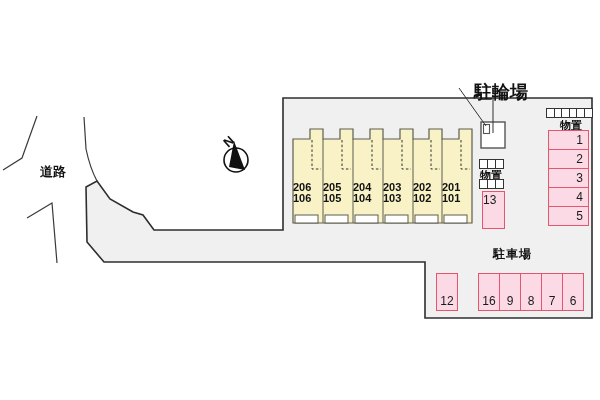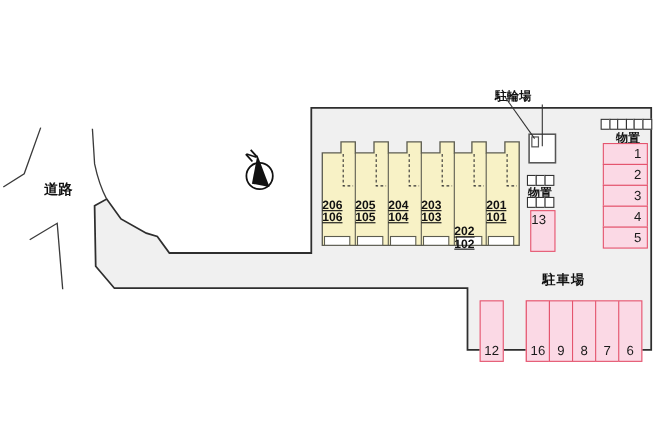--- a/index.html
+++ b/index.html
@@ -4,31 +4,31 @@
 <style>
   html,body{margin:0;padding:0;background:#ffffff;}
   #plan{
     position:relative;width:600px;height:400px;background:#ffffff;overflow:hidden;
     font-family:"Liberation Sans","DejaVu Sans",sans-serif;color:#111;
   }
   #shapes{position:absolute;left:0;top:0;width:600px;height:400px;}
   .lbl{position:absolute;font-weight:bold;white-space:nowrap;color:#111;}
   .unit-label{
     position:absolute;top:182px;width:18px;text-align:center;
-    font-size:11px;font-weight:bold;line-height:10.5px;color:#111;text-decoration:underline;
+    font-size:11px;font-weight:bold;line-height:10.5px;color:#111;
   }
   .pcell{
     position:absolute;background:#fbd9e5;border:1.5px solid #e4556e;
     box-sizing:border-box;font-size:12px;color:#1a1a1a;
   }
   .pcell-right{
     left:548px;width:41px;height:20px;display:flex;align-items:center;
     justify-content:flex-end;padding-right:5px;
   }
-  .pcell-bottom{top:273px;width:22px;height:56px;}
+  .pcell-bottom{top:273px;width:22px;height:38px;}
   .pcell-bottom .num{position:absolute;bottom:2px;left:0;right:0;text-align:center;}
   .sbox-row{position:absolute;white-space:nowrap;font-size:0;}
   .sbox{
     display:inline-block;background:#ffffff;border:1px solid #333;
     box-sizing:border-box;margin-right:-1px;
   }
   .sbox.mid{width:9px;height:9.5px;}
   .sbox.right{width:8.6px;height:10px;}
 </style>
 </head>
@@ -74,21 +74,21 @@
       <rect x="444" y="215" width="23" height="8"></rect>
     </g>
 
     <rect x="481" y="122" width="24" height="26" fill="#ffffff" stroke="#555" stroke-width="1.4"></rect>
     <rect x="483.5" y="124.5" width="6" height="9" fill="#ffffff" stroke="#555" stroke-width="1.1"></rect>
     <line x1="459" y1="88" x2="486" y2="126" stroke="#333" stroke-width="1"></line>
     <line x1="493" y1="95" x2="493" y2="133" stroke="#333" stroke-width="1"></line>
   </svg>
 
   <span class="lbl" style="left:40px;top:163px;font-size:13px;">道路</span>
-  <span class="lbl" style="left:450px;top:80px;font-size:11px;">駐輪場</span>
+  <span class="lbl" style="left:474px;top:80px;font-size:18px;">駐輪場</span>
   <span class="lbl" style="left:493px;top:246px;font-size:12px;letter-spacing:1px;text-align:right;">駐車場</span>
   <span class="lbl" style="left:224px;top:134px;font-size:13px;transform:rotate(-42deg);">N</span>
   <span class="lbl" style="left:477px;top:168px;width:28px;text-align:center;font-size:11px;">物置</span>
   <span class="lbl" style="left:556px;top:118px;width:30px;text-align:center;font-size:11px;">物置</span>
 
   <div class="sbox-row" style="left:479px;top:159px;">
     <span class="sbox mid"></span><span class="sbox mid"></span><span class="sbox mid"></span>
   </div>
   <div class="sbox-row" style="left:479px;top:179px;">
     <span class="sbox mid"></span><span class="sbox mid"></span><span class="sbox mid"></span>
@@ -106,21 +106,21 @@
     <div>105</div>
   </div>
   <div class="unit-label" style="left:353px;">
     <div>204</div>
     <div>104</div>
   </div>
   <div class="unit-label" style="left:383px;">
     <div>203</div>
     <div>103</div>
   </div>
-  <div class="unit-label" style="left:413px;margin-top:24px;">
+  <div class="unit-label" style="left:413px;">
     <div>202</div>
     <div>102</div>
   </div>
   <div class="unit-label" style="left:442px;">
     <div>201</div>
     <div>101</div>
   </div>
 
   <div class="pcell pcell-right" style="top:130px;">
       <span>1</span>

